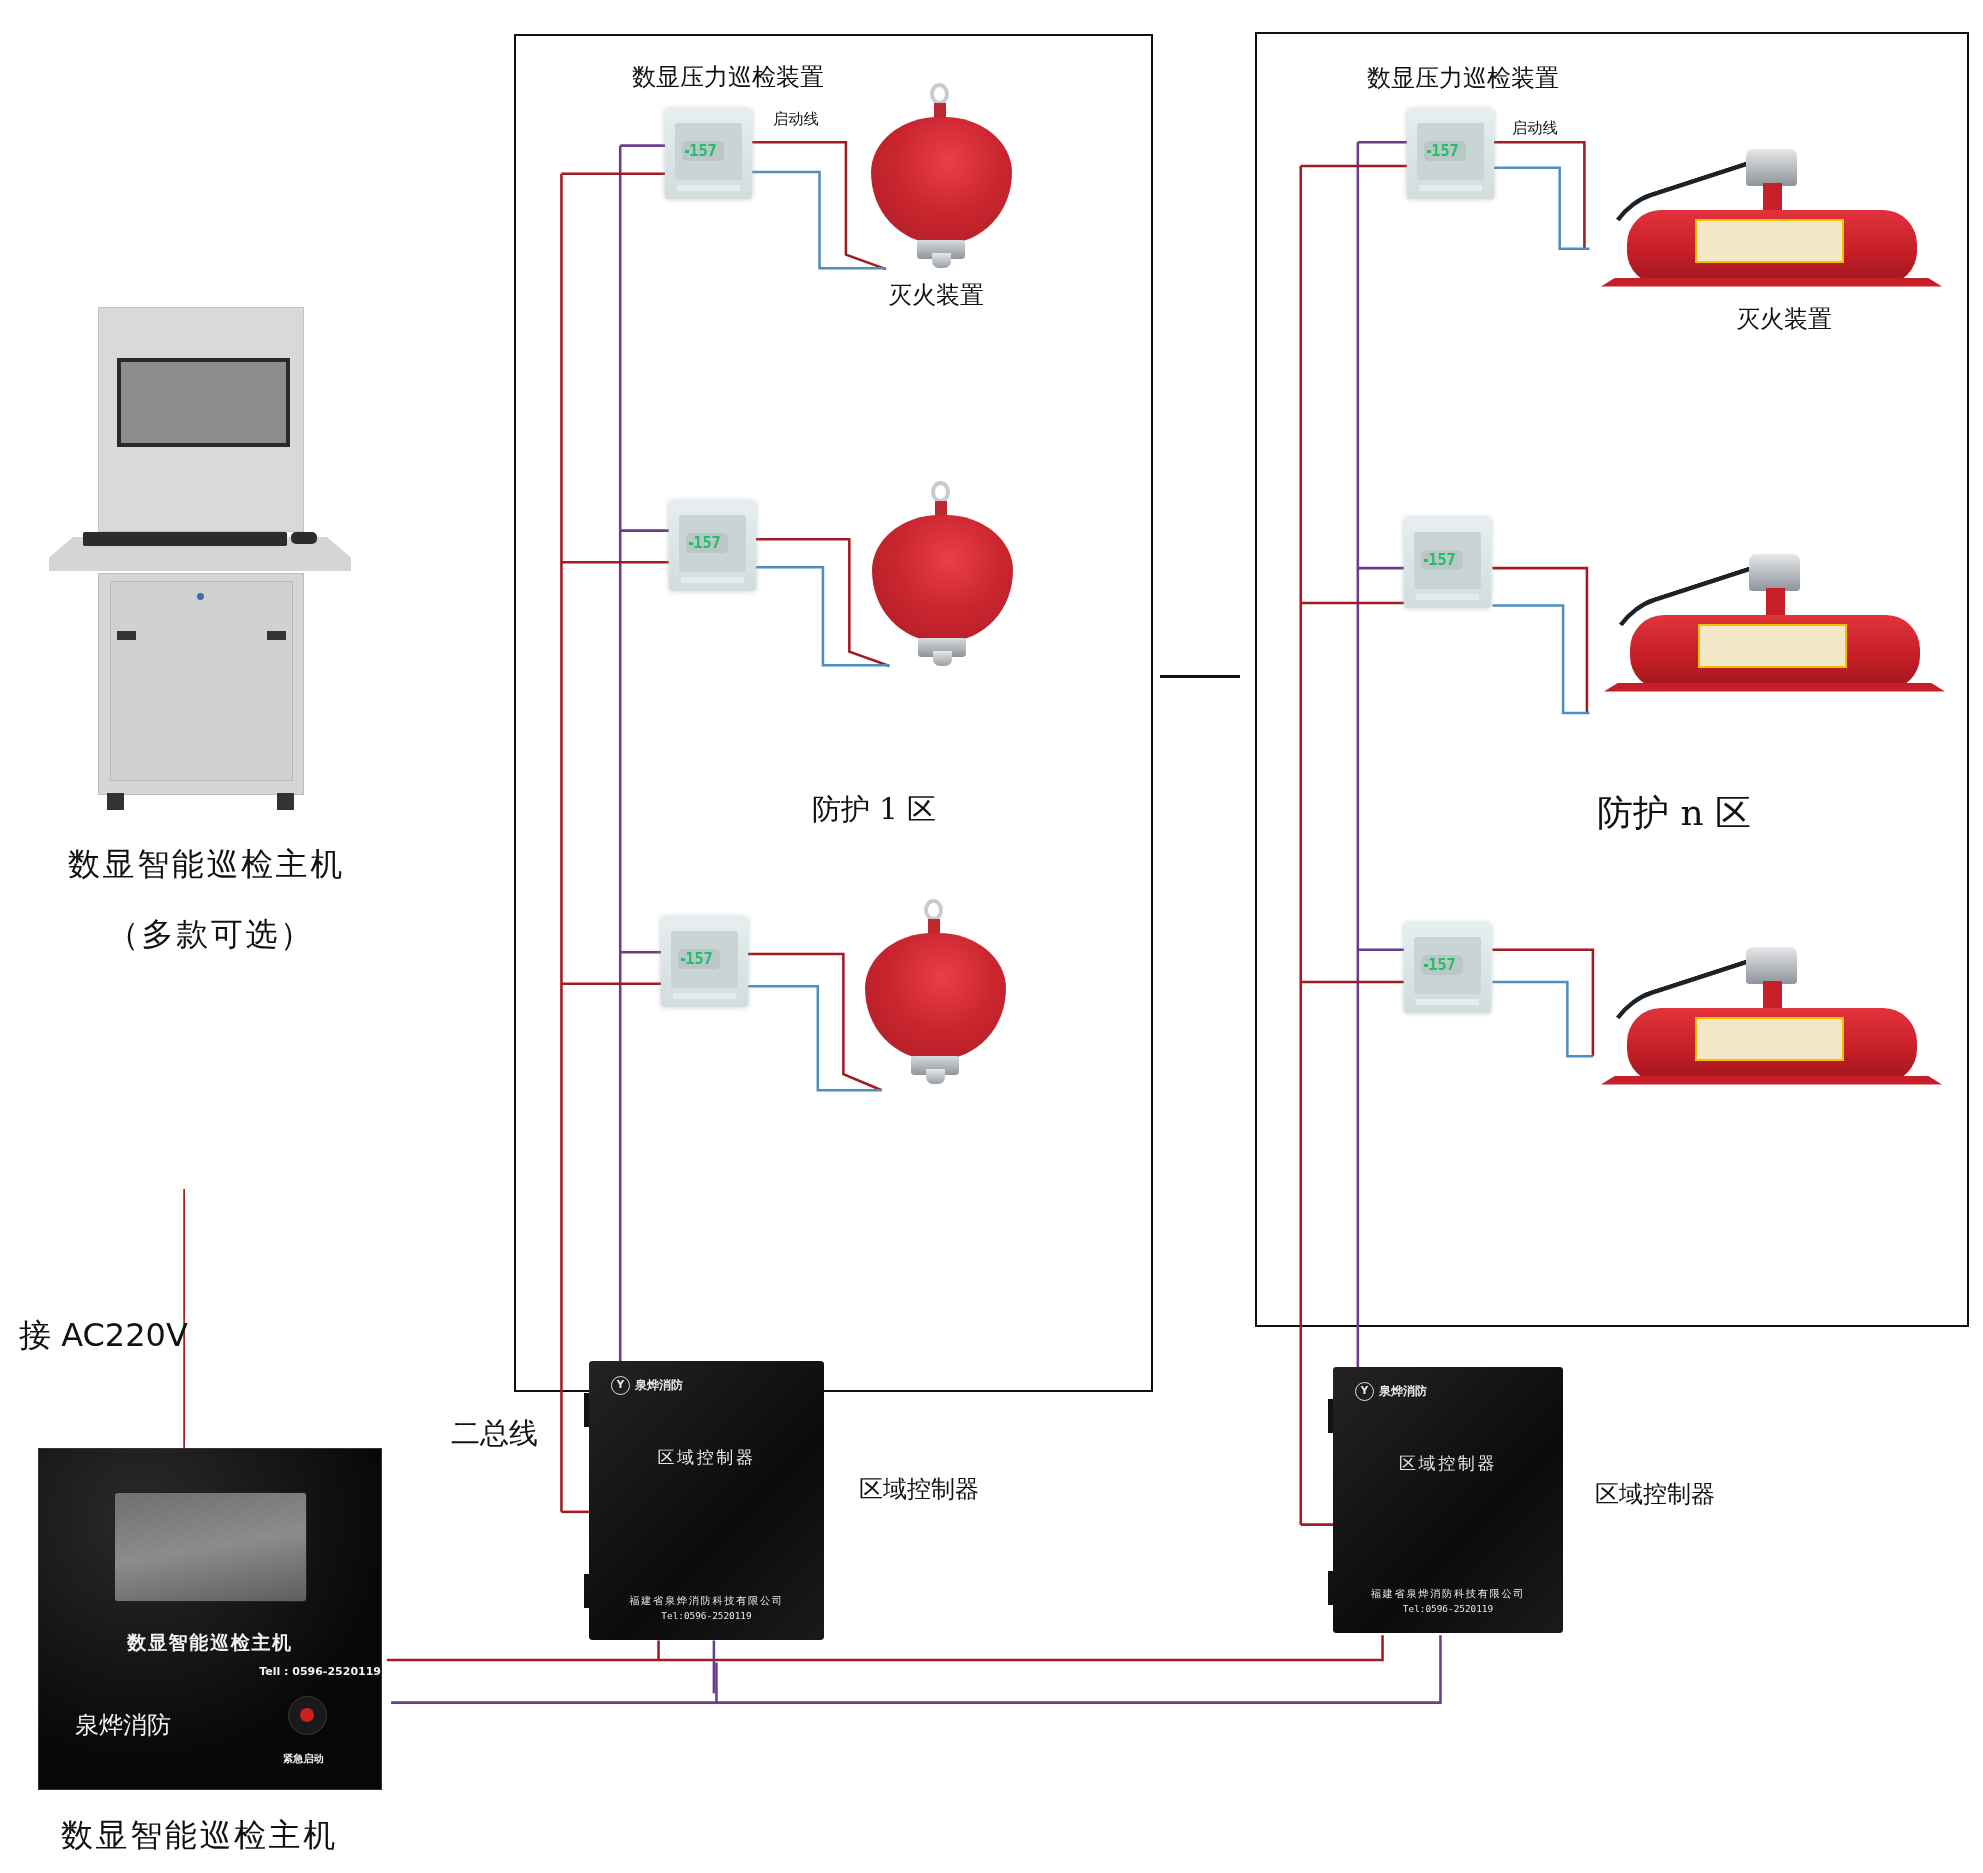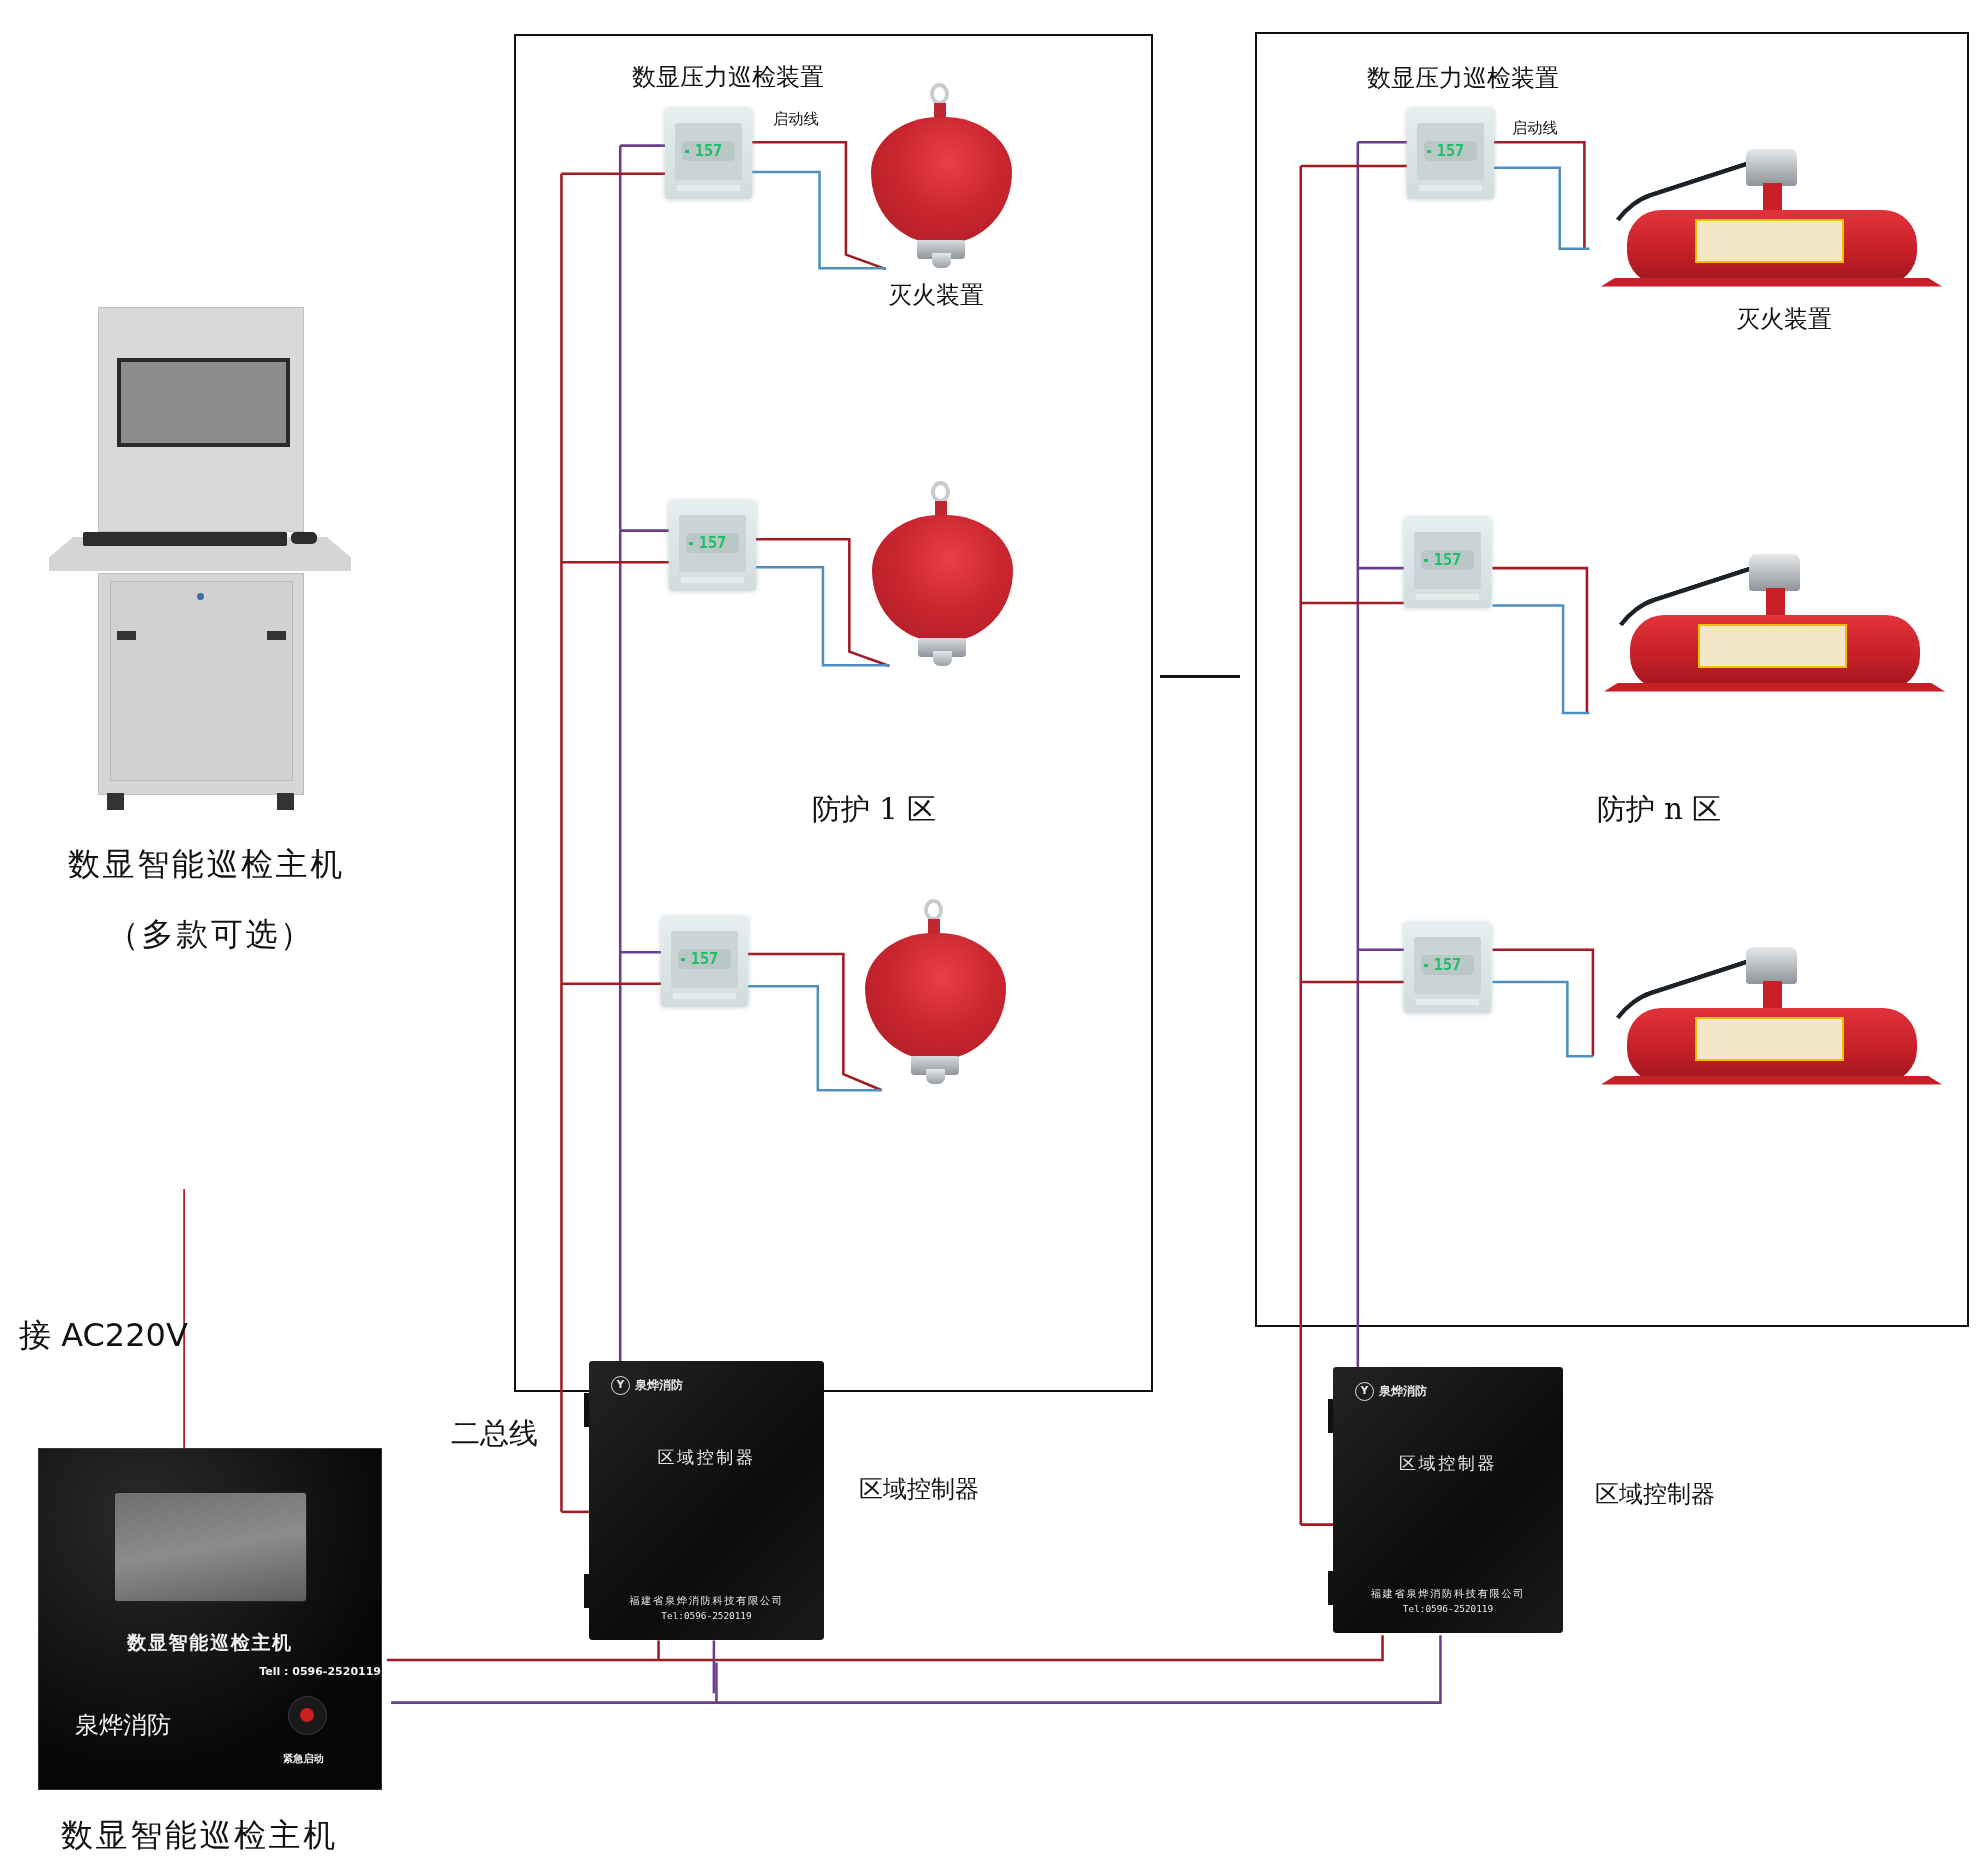--- a/index.html
+++ b/index.html
@@ -5,21 +5,21 @@
   html,body{margin:0;padding:0;background:#fff;}
   body{width:1984px;height:1873px;position:relative;overflow:hidden;font-family:"DejaVu Serif","Liberation Serif",serif;color:#111;}
   .abs{position:absolute;}
   .zone{position:absolute;border:2.6px solid #111;box-sizing:border-box;background:#fff;}
   .wire{position:absolute;}
   .lbl{position:absolute;white-space:nowrap;line-height:1;}
   .sans{font-family:"DejaVu Sans","Liberation Sans",sans-serif;text-align:right;}
   
   .pdev{position:absolute;width:87px;height:90px;background:linear-gradient(#e6eeef,#d2dcdd);border-radius:3.4px;box-shadow:0 0 5.1px rgba(150,170,170,.6);}
   .pdev .inner{position:absolute;left:10.2px;top:13.6px;right:10.2px;bottom:19px;background:#c9d4d4;border-radius:2.6px;}
-  .pdev .lcd{position:absolute;left:17px;top:32px;width:53px;height:20.4px;background:#b9c7c6;border-radius:5px;color:#1fbf6a;font:bold 15.3px "DejaVu Sans Mono",monospace;text-align:center;line-height:20.4px;}
+  .pdev .lcd{position:absolute;left:17px;top:32px;width:42px;height:20.4px;background:#b9c7c6;border-radius:5px;color:#1fbf6a;font:bold 15.3px "DejaVu Sans Mono",monospace;text-align:center;line-height:20.4px;}
   .pdev .dot{position:absolute;left:20.4px;top:41px;width:3.4px;height:3.4px;background:#1fbf6a;}
   .pdev .foot{position:absolute;left:12px;right:12px;bottom:8.5px;height:5.1px;background:#e9efef;opacity:.8;}
   
   .sphere{position:absolute;width:141px;height:153px;}
   .sphere .ring{position:absolute;left:59px;top:0;width:19px;height:22px;border:4.3px solid #c8ccd0;border-radius:50%;box-sizing:border-box;}
   .sphere .neck{position:absolute;left:63px;top:20.4px;width:12px;height:20.4px;background:#c0282f;}
   .sphere .body{position:absolute;left:0;top:34px;width:141px;height:126px;background:radial-gradient(circle at 55% 35%,#e8404a 0%,#cc2630 45%,#a81c24 100%);border-radius:48% 48% 46% 46%/44% 44% 56% 56%;}
   .sphere .valve{position:absolute;left:46px;top:157px;width:48px;height:19px;background:linear-gradient(#d8dcdf,#8f959a);border-radius:3.4px;}
   .sphere .nozzle{position:absolute;left:61px;top:170px;width:19px;height:15.3px;background:linear-gradient(#e5e7e9,#9aa0a5);border-radius:0 0 6.8px 6.8px;}
   
@@ -155,21 +155,21 @@
     <div class="ring"></div>
     <div class="neck"></div>
     <div class="body"></div>
     <div class="valve"></div>
     <div class="nozzle"></div>
   </div>
 
 <div class="lbl" style="left:1367px;top:66px;font-size:24px;">数显压力巡检装置</div>
 <div class="lbl" style="left:1512px;top:121px;font-size:15.3px;">启动线</div>
 <div class="lbl" style="left:1736px;top:307px;font-size:24px;">灭火装置</div>
-<div class="lbl" style="left:1597px;top:795px;font-size:29px;">防护 n 区</div>
+<div class="lbl" style="left:1597px;top:795px;font-size:36px;">防护 n 区</div>
 
 <div class="pdev" style="left:1407px;top:109px;">
     <div class="inner"></div>
     <div class="lcd">157</div>
     <div class="foot"></div>
     <div class="dot"></div>
   </div>
 <div class="pdev" style="left:1404px;top:518px;">
     <div class="inner"></div>
     <div class="lcd">157</div>

